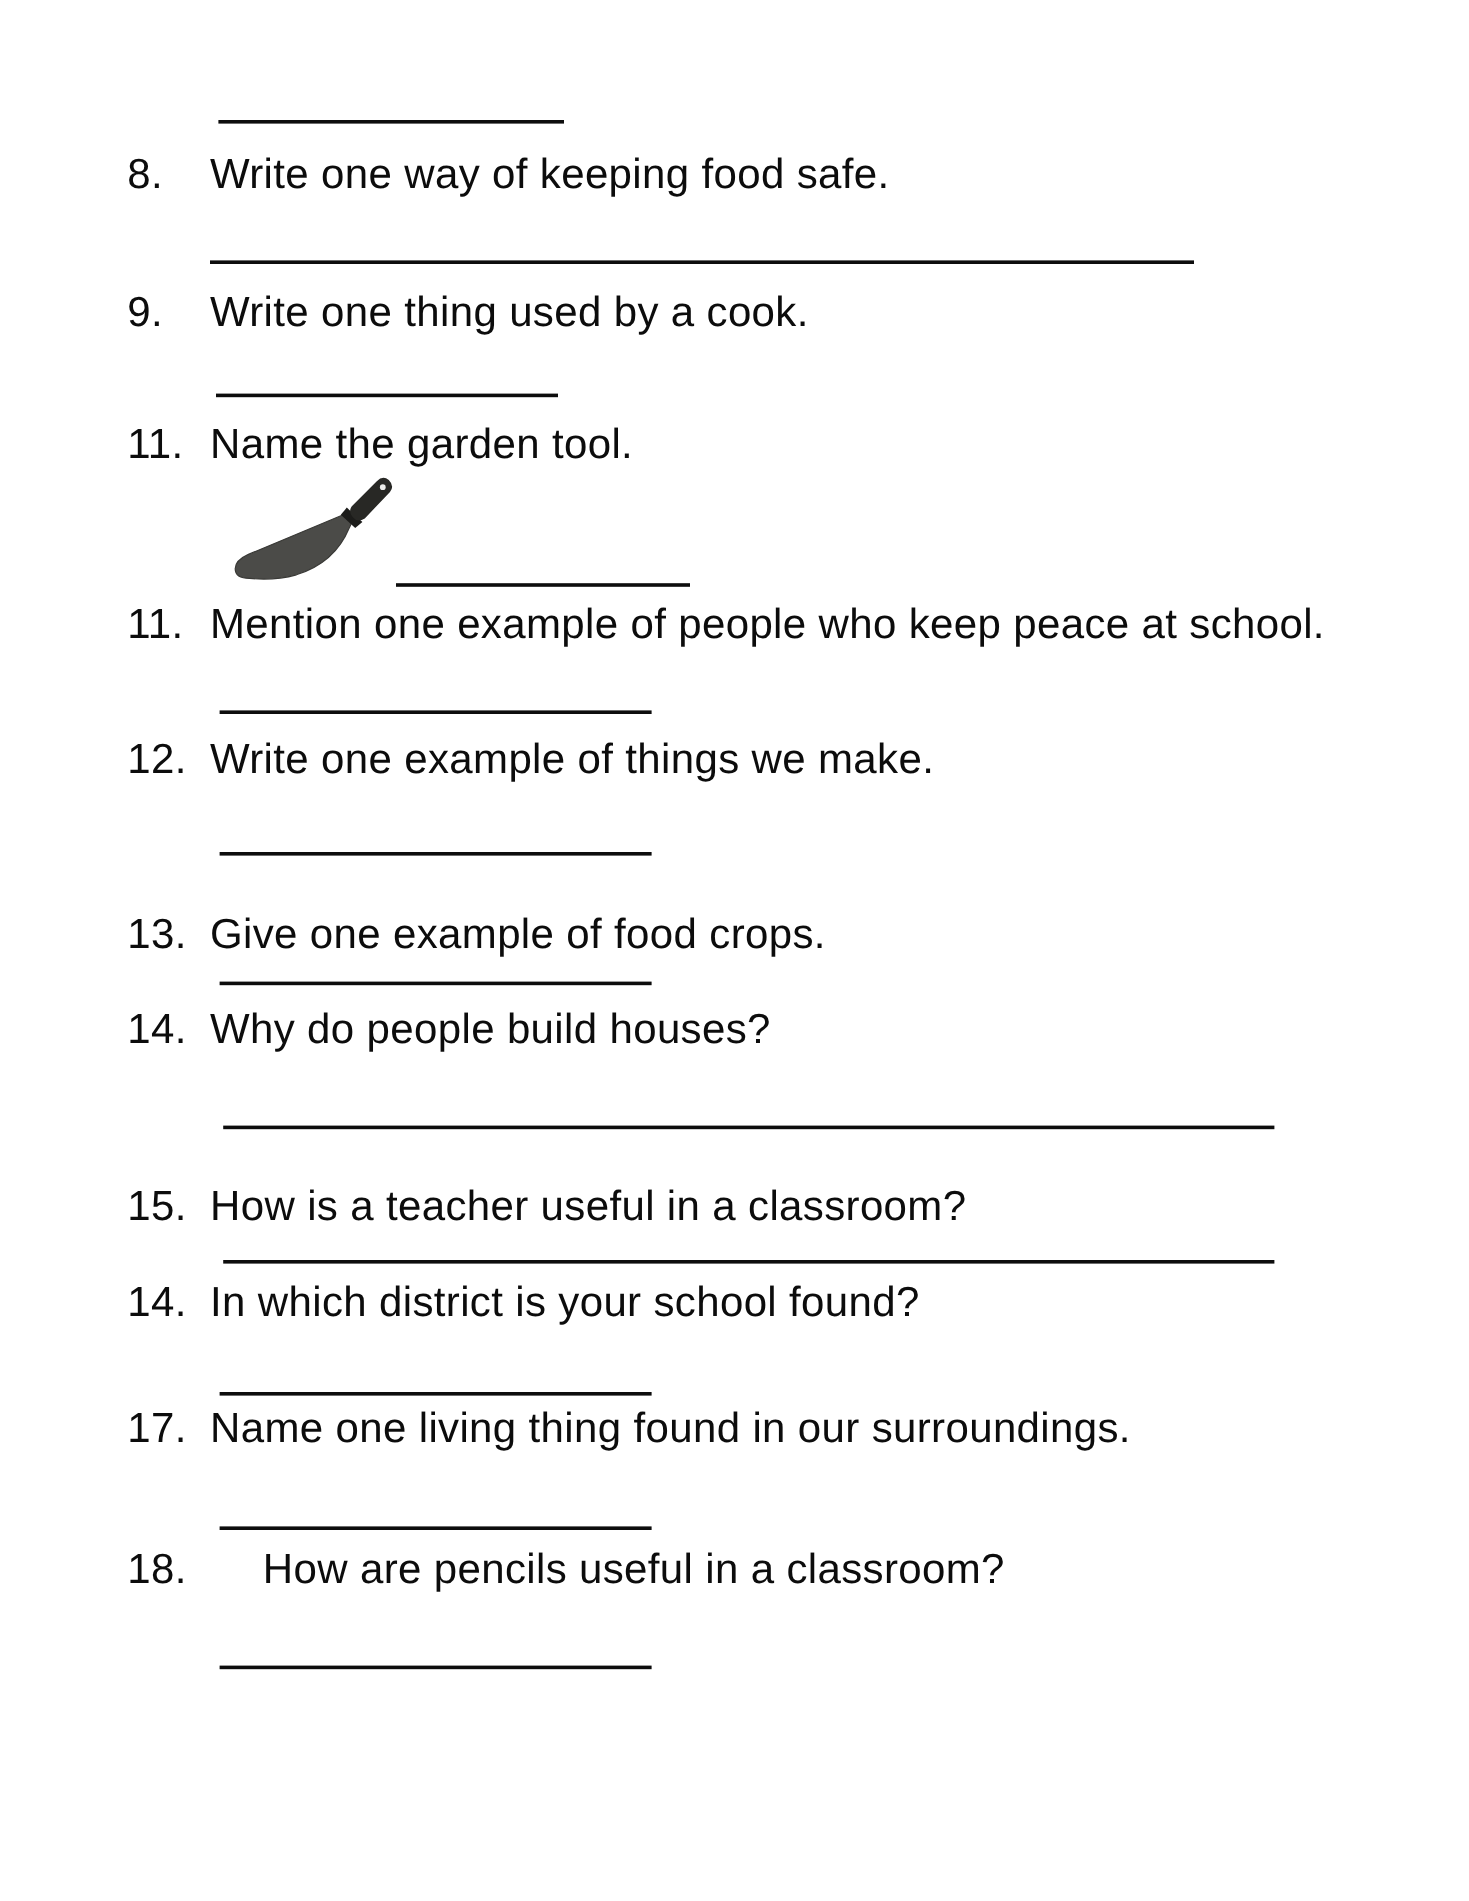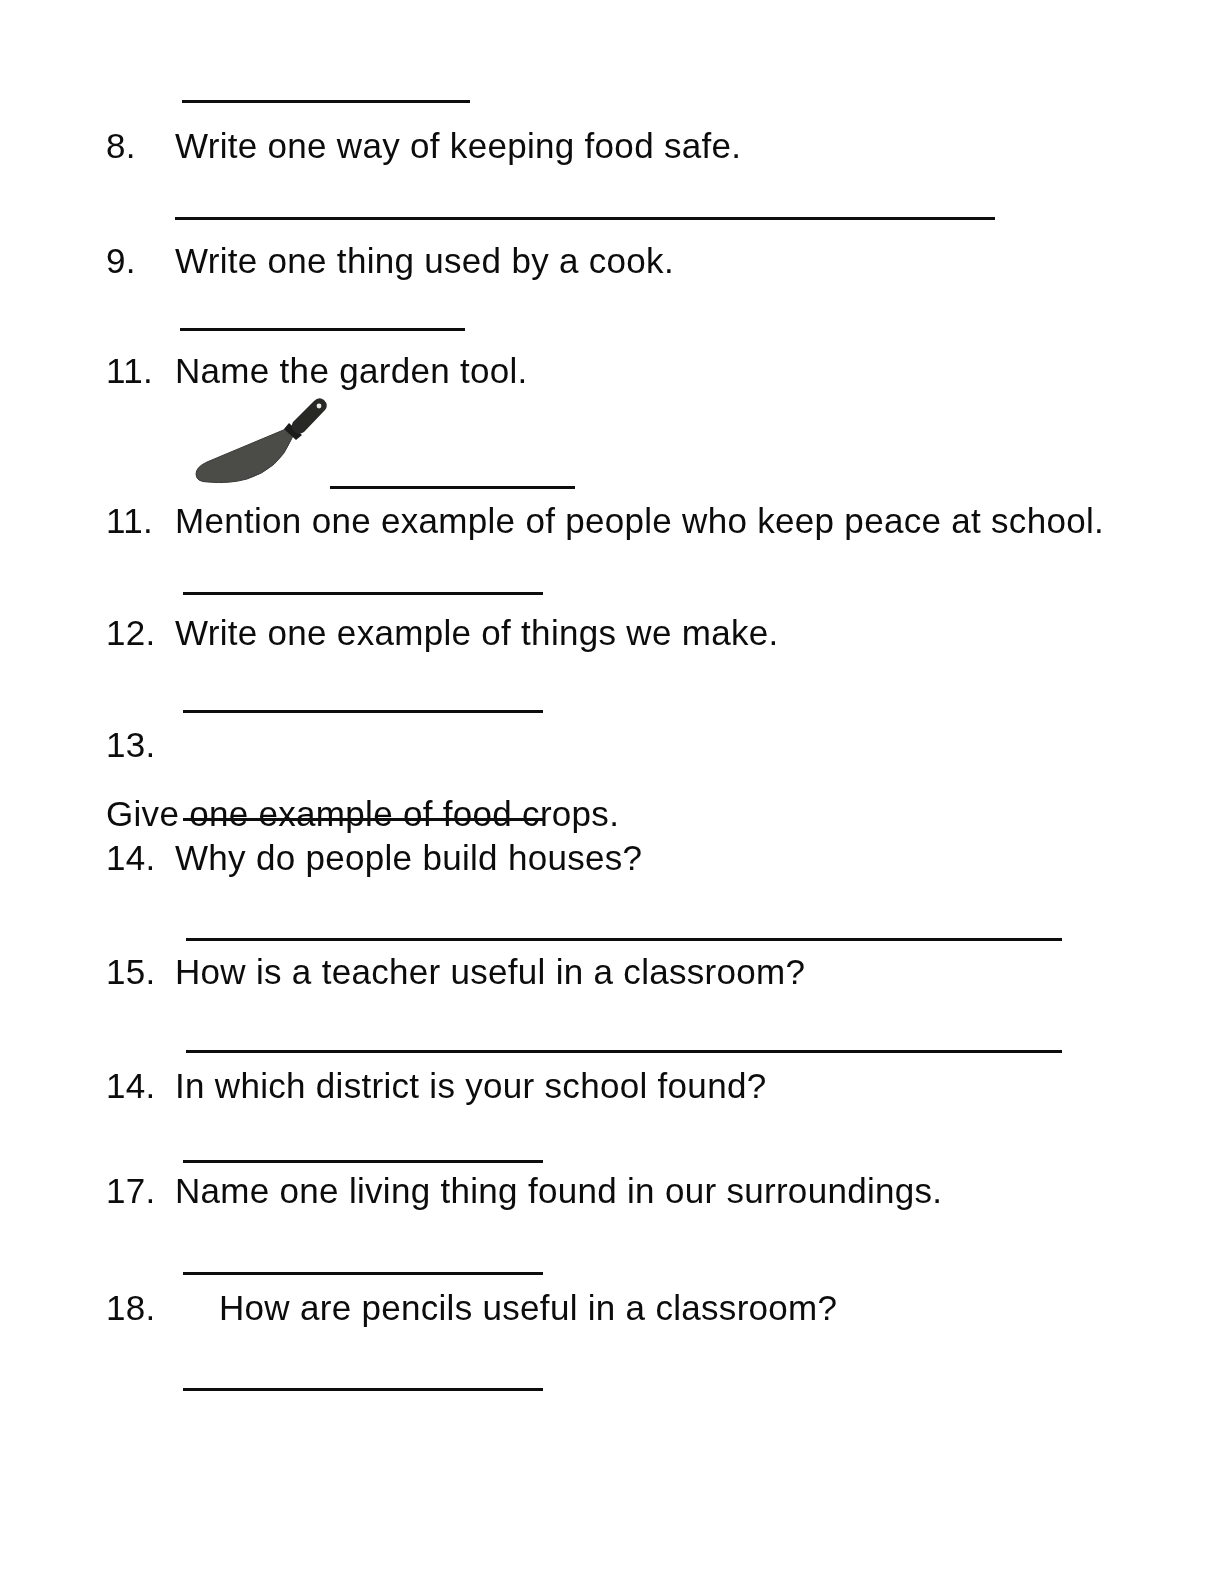--- a/index.html
+++ b/index.html
@@ -96,33 +96,33 @@
     <span class="q-text">Mention one example of people who keep peace at school.</span>
   </div>
   <div class="blank-line" style="top:592px; left:183px; width:360px;"></div>
 
   <div class="q-row" style="top:612px;align-items:flex-end;">
     <span class="q-num">12.</span>
     <span class="q-text">Write one example of things we make.</span>
   </div>
   <div class="blank-line" style="top:710px; left:183px; width:360px;"></div>
 
-  <div class="q-row" style="top:724px;flex-direction:column;">
+  <div class="q-row" style="top:758px;">
     <span class="q-num">13.</span>
     <span class="q-text">Give one example of food crops.</span>
   </div>
   <div class="blank-line" style="top:818px; left:183px; width:360px;"></div>
 
   <div class="q-row" style="top:837px;">
     <span class="q-num">14.</span>
     <span class="q-text">Why do people build houses?</span>
   </div>
   <div class="blank-line" style="top:938px; left:186px; width:876px;"></div>
 
-  <div class="q-row" style="top:951px;">
+  <div class="q-row" style="top:985px;">
     <span class="q-num">15.</span>
     <span class="q-text">How is a teacher useful in a classroom?</span>
   </div>
   <div class="blank-line" style="top:1050px; left:186px; width:876px;"></div>
 
   <div class="q-row" style="top:1065px;">
     <span class="q-num">14.</span>
     <span class="q-text">In which district is your school found?</span>
   </div>
   <div class="blank-line" style="top:1160px; left:183px; width:360px;"></div>

